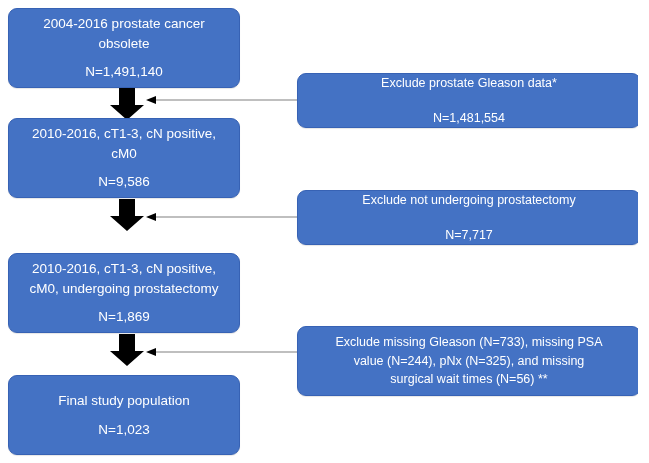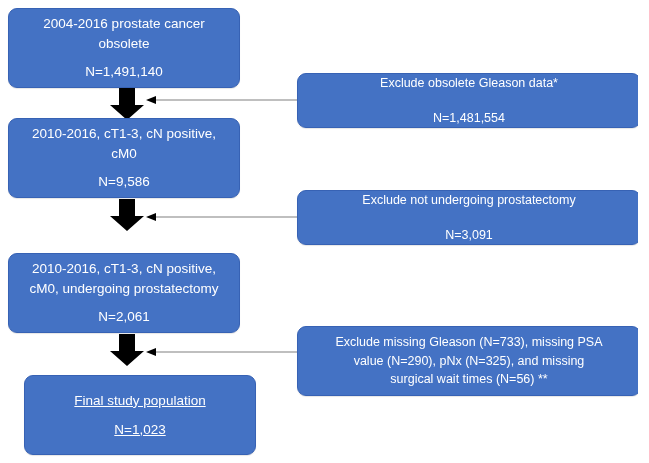--- a/index.html
+++ b/index.html
@@ -74,63 +74,63 @@
   <svg class="arrow-down" style="left:110px; top:88px;" width="34" height="32" viewBox="0 0 34 32">
     <polygon points="9,0 25,0 25,17 34,17 17,32 0,17 9,17" fill="#000000"></polygon>
   </svg>
 
   <svg class="connector" style="left:146px; top:93px;" width="152" height="14" viewBox="0 0 152 14">
     <line x1="152" y1="7" x2="10" y2="7" stroke="#808080" stroke-width="1.2"></line>
     <polygon points="0,7 10,3 10,11" fill="#000000"></polygon>
   </svg>
 
   <div class="flow-box exclusion-box" style="left:297px; top:73px; width:344px; height:55px;">
-    <span class="line">Exclude obsolete Gleason data*</span>
+    <span class="line">Exclude prostate Gleason data*</span>
     <span class="count">N=1,481,554</span>
   </div>
 
   <div class="flow-box" style="left:8px; top:118px; width:232px; height:80px;">
     <span class="line">2010-2016, cT1-3, cN positive,</span>
     <span class="line">cM0</span>
     <span class="count">N=9,586</span>
   </div>
 
   <svg class="arrow-down" style="left:110px; top:199px;" width="34" height="32" viewBox="0 0 34 32">
     <polygon points="9,0 25,0 25,17 34,17 17,32 0,17 9,17" fill="#000000"></polygon>
   </svg>
 
   <svg class="connector" style="left:146px; top:210px;" width="152" height="14" viewBox="0 0 152 14">
     <line x1="152" y1="7" x2="10" y2="7" stroke="#808080" stroke-width="1.2"></line>
     <polygon points="0,7 10,3 10,11" fill="#000000"></polygon>
   </svg>
 
   <div class="flow-box exclusion-box" style="left:297px; top:190px; width:344px; height:55px;text-align:center;">
     <span class="line">Exclude not undergoing prostatectomy</span>
-    <span class="count">N=3,091</span>
+    <span class="count">N=7,717</span>
   </div>
 
   <div class="flow-box" style="left:8px; top:253px; width:232px; height:80px;">
     <span class="line">2010-2016, cT1-3, cN positive,</span>
     <span class="line">cM0, undergoing prostatectomy</span>
-    <span class="count">N=2,061</span>
+    <span class="count">N=1,869</span>
   </div>
 
   <svg class="arrow-down" style="left:110px; top:334px;" width="34" height="32" viewBox="0 0 34 32">
     <polygon points="9,0 25,0 25,17 34,17 17,32 0,17 9,17" fill="#000000"></polygon>
   </svg>
 
   <svg class="connector" style="left:146px; top:345px;" width="152" height="14" viewBox="0 0 152 14">
     <line x1="152" y1="7" x2="10" y2="7" stroke="#808080" stroke-width="1.2"></line>
     <polygon points="0,7 10,3 10,11" fill="#000000"></polygon>
   </svg>
 
   <div class="flow-box exclusion-box" style="left:297px; top:326px; width:344px; height:70px;">
     <span class="line">Exclude missing Gleason (N=733), missing PSA</span>
-    <span class="line">value (N=290), pNx (N=325), and missing</span>
+    <span class="line">value (N=244), pNx (N=325), and missing</span>
     <span class="line">surgical wait times (N=56) **</span>
   </div>
 
-  <div class="flow-box" style="left:24px; top:375px; width:232px; height:80px;text-decoration:underline;">
+  <div class="flow-box" style="left:8px; top:375px; width:232px; height:80px;">
     <span class="line">Final study population</span>
     <span class="count">N=1,023</span>
   </div>
 
 </div>
 
 </body></html>

